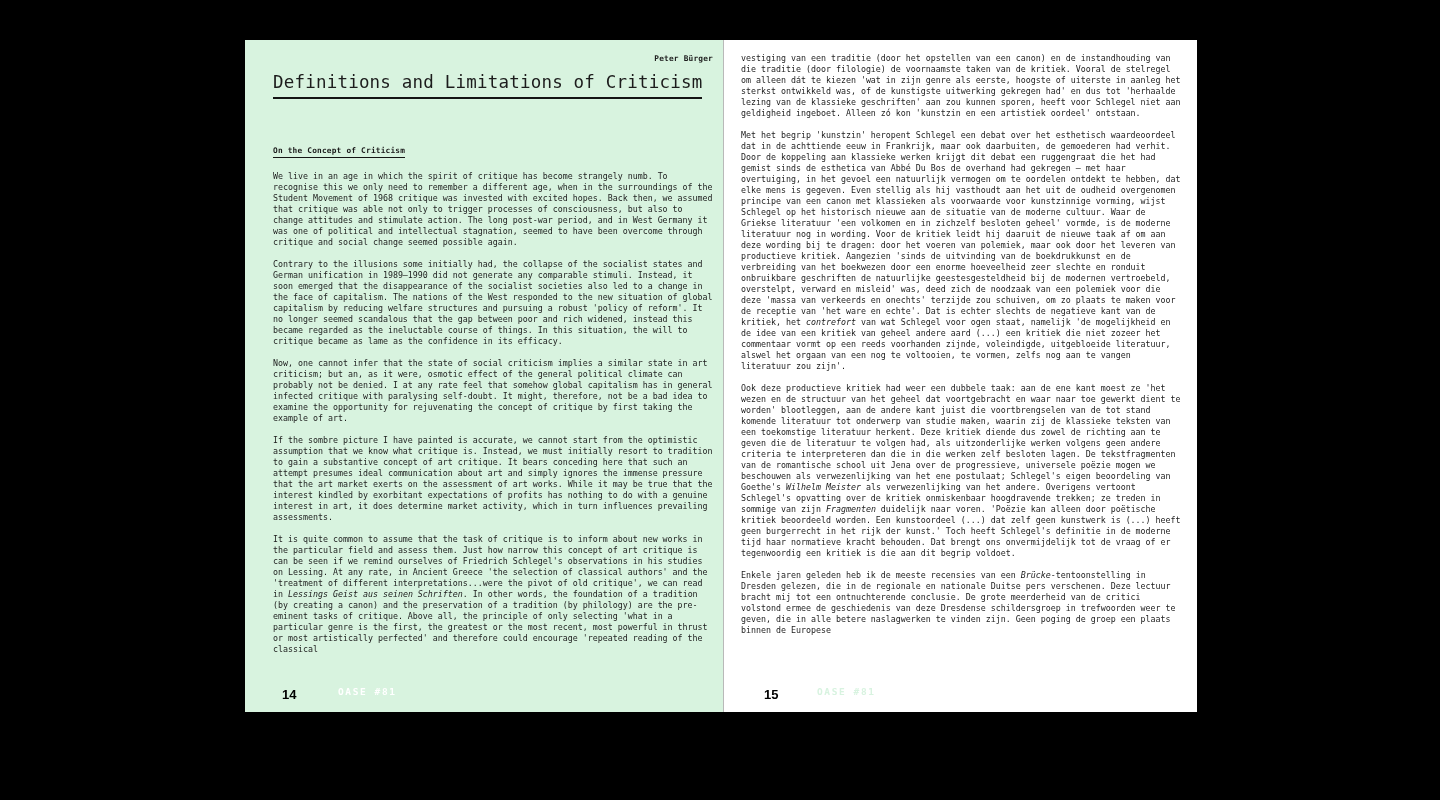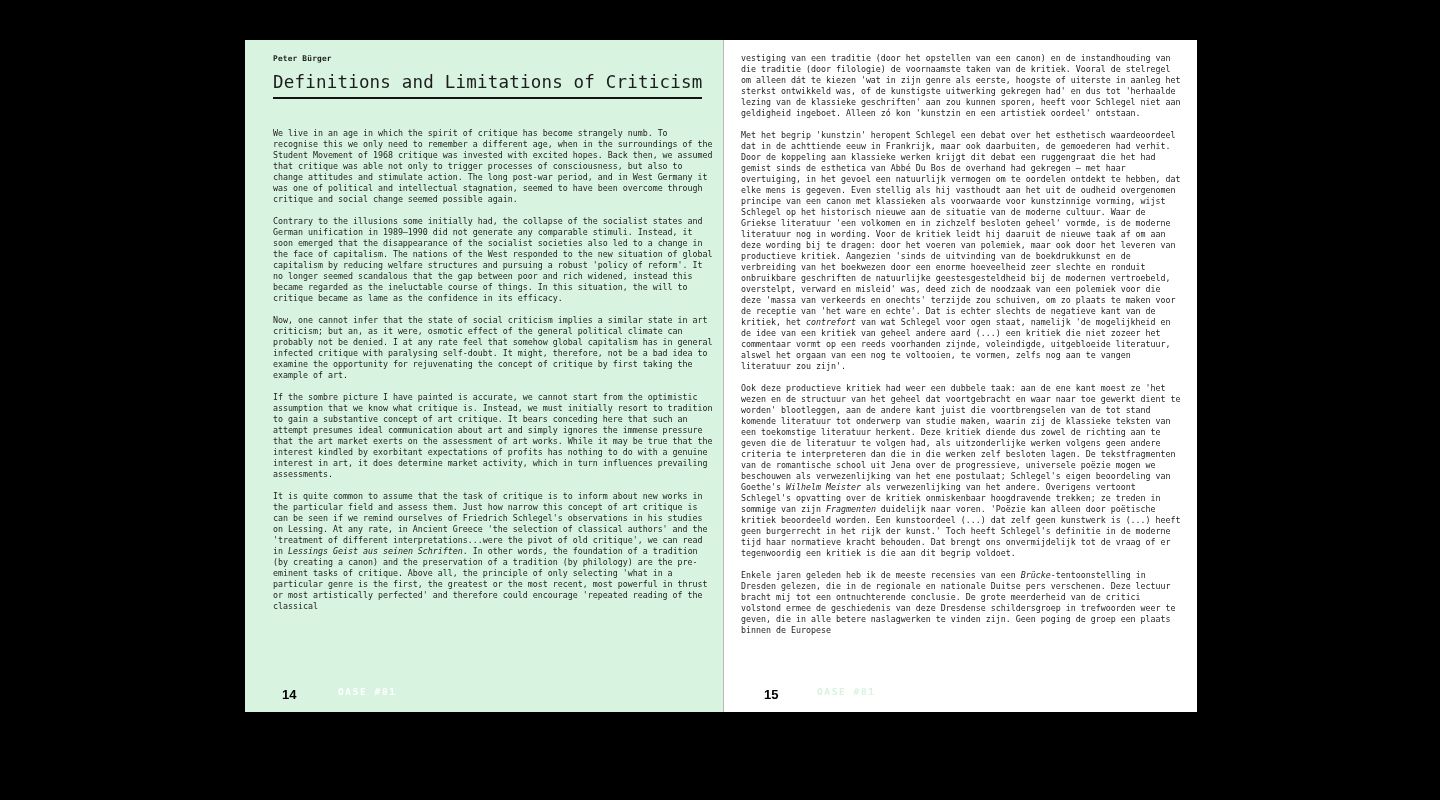--- a/index.html
+++ b/index.html
@@ -6,23 +6,23 @@
     --canvas:#000000; --left-page-bg:#d8f3df; --right-page-bg:#ffffff;
     --ink:#1c1c1c; --divider:#b9b9b9; --journal-left:#ffffff; --journal-right:#d8f3e0;
   }
   *{margin:0;padding:0;box-sizing:border-box;}
   html,body{width:1440px;height:800px;overflow:hidden;}
   body{background:var(--canvas);font-family:"DejaVu Sans Mono",monospace;}
   .spread{position:absolute;left:245px;top:40px;width:951px;height:672px;display:flex;}
   .page{position:relative;height:100%;color:var(--ink);}
   .page-left{width:478px;background:var(--left-page-bg);padding:13px 10px 0 28px;}
   .page-right{flex:1;background:var(--right-page-bg);border-left:1px solid var(--divider);padding:13px 16px 1px 17px;}
-  .author{font-size:7.8px;font-weight:bold;line-height:11px;letter-spacing:.2px;margin-bottom:8px;}
+  .author{font-size:7.8px;font-weight:bold;line-height:11px;letter-spacing:.2px;margin-bottom:8px;text-align:right;}
   .title{display:inline-block;font-size:17.5px;font-weight:500;letter-spacing:.2px;line-height:21px;
-         border-bottom:2px solid #141414;padding-bottom:4px;margin-bottom:29px;white-space:nowrap;}
+         border-bottom:2px solid #141414;padding-bottom:4px;margin-bottom:39px;white-space:nowrap;}
   .section-heading{display:inline-block;font-size:7.8px;font-weight:bold;letter-spacing:.2px;line-height:10px;
          border-bottom:1px solid #141414;padding-bottom:1px;margin-bottom:13px;}
   .body-text{width:440px;font-size:8.3px;line-height:11px;}
   .body-text p{margin:0 0 11px;}
   .body-text em{font-style:italic;text-align:right;}
   .page-footer{position:absolute;left:0;bottom:10px;width:100%;height:14px;}
   .page-number{position:absolute;bottom:0;font-family:"Liberation Sans",sans-serif;font-weight:700;font-size:13px;color:#000000;}
   .page-left .page-number{left:37px;}
   .page-right .page-number{left:40px;text-align:center;}
   .journal{position:absolute;bottom:5px;left:93px;font-size:9.5px;letter-spacing:1.6px;font-weight:bold;}
@@ -31,20 +31,23 @@
 </style>
 </head>
 <body>
 
 <div class="spread">
 
   <section class="page page-left">
     <div class="author">Peter Bürger</div>
     <div>
       <h1 class="title">Definitions and Limitations of Criticism</h1>
+    </div>
+    <div>
+      <h2 class="section-heading">On the Concept of Criticism</h2>
     </div>
     <div class="body-text">
         <p><span>We live in an age in which the spirit of critique has become strangely numb. To recognise this we only need to remember a different age, when in the surroundings of the Student Movement of 1968 critique was invested with excited hopes. Back then, we assumed that critique was able not only to trigger processes of consciousness, but also to change attitudes and stimulate action. The long post-war period, and in West Germany it was one of political and intellectual stagnation, seemed to have been overcome through critique and social change seemed possible again.</span></p>
         <p><span>Contrary to the illusions some initially had, the collapse of the socialist states and German unification in 1989–1990 did not generate any comparable stimuli. Instead, it soon emerged that the disappearance of the socialist societies also led to a change in the face of capitalism. The nations of the West responded to the new situation of global capitalism by reducing welfare structures and pursuing a robust 'policy of reform'. It no longer seemed scandalous that the gap between poor and rich widened, instead this became regarded as the ineluctable course of things. In this situation, the will to critique became as lame as the confidence in its efficacy.</span></p>
         <p><span>Now, one cannot infer that the state of social criticism implies a similar state in art criticism; but an, as it were, osmotic effect of the general political climate can probably not be denied. I at any rate feel that somehow global capitalism has in general infected critique with paralysing self-doubt. It might, therefore, not be a bad idea to examine the opportunity for rejuvenating the concept of critique by first taking the example of art.</span></p>
         <p><span>If the sombre picture I have painted is accurate, we cannot start from the optimistic assumption that we know what critique is. Instead, we must initially resort to tradition to gain a substantive concept of art critique. It bears conceding here that such an attempt presumes ideal communication about art and simply ignores the immense pressure that the art market exerts on the assessment of art works. While it may be true that the interest kindled by exorbitant expectations of profits has nothing to do with a genuine interest in art, it does determine market activity, which in turn influences prevailing assessments.</span></p>
         <p><span>It is quite common to assume that the task of critique is to inform about new works in the particular field and assess them. Just how narrow this concept of art critique is can be seen if we remind ourselves of Friedrich Schlegel's observations in his studies on Lessing. At any rate, in Ancient Greece 'the selection of classical authors' and the 'treatment of different interpretations...were the pivot of old critique', we can read in </span><em>Lessings Geist aus seinen Schriften</em><span>. In other words, the foundation of a tradition (by creating a canon) and the preservation of a tradition (by philology) are the pre-eminent tasks of critique. Above all, the principle of only selecting 'what in a particular genre is the first, the greatest or the most recent, most powerful in thrust or most artistically perfected' and therefore could encourage 'repeated reading of the classical</span></p>
       </div>
     <footer class="page-footer">
       <span class="page-number">14</span>

